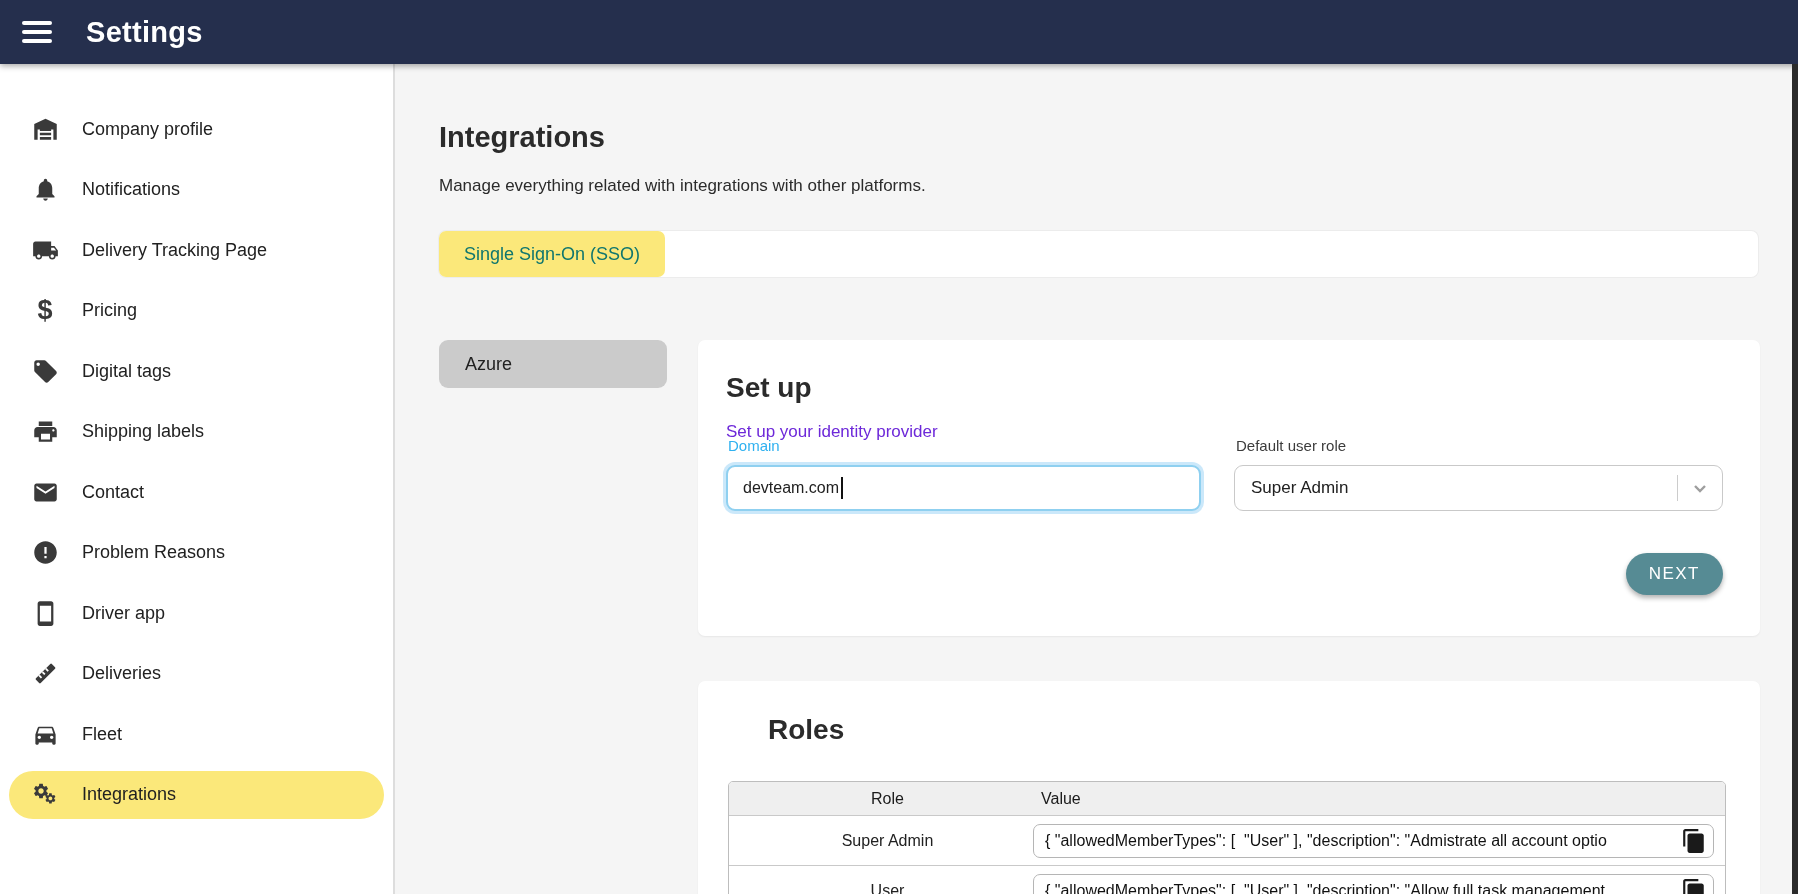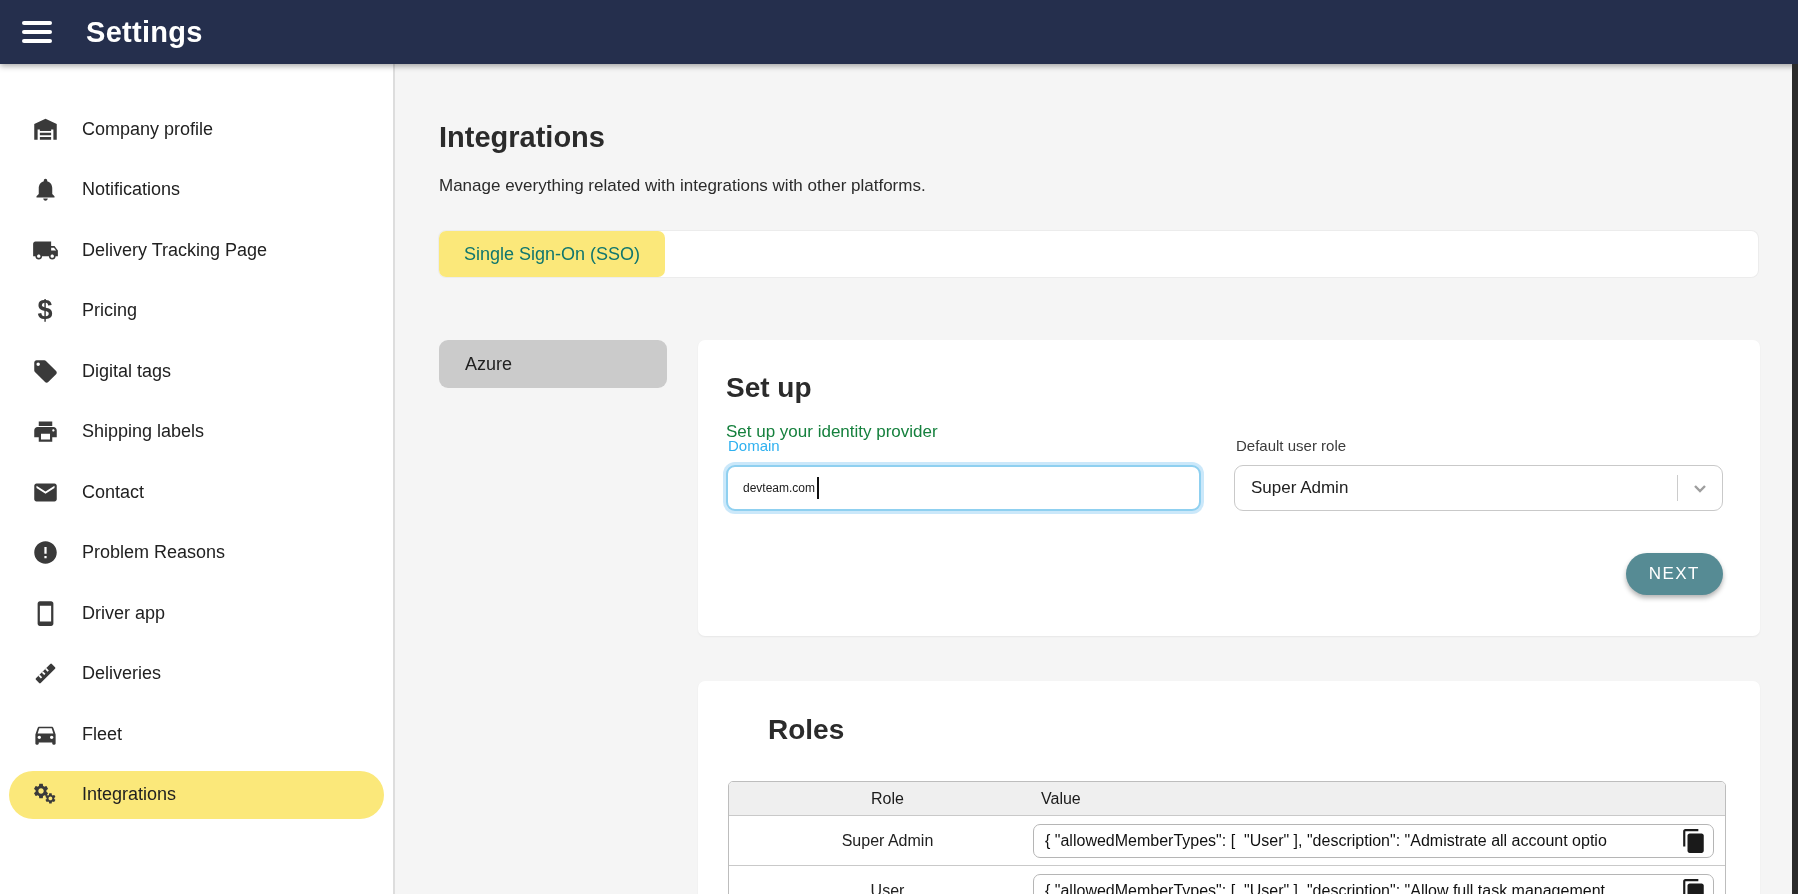--- a/index.html
+++ b/index.html
@@ -39,29 +39,29 @@
                 font-size:18px; color:#0f766e; cursor:pointer; }
 
   .provider-btn { position:absolute; left:44px; top:276px; width:228px; height:48px; background:#cbcbcb;
                   border:none; border-radius:9px; font-family:inherit; font-size:18px; color:#212121;
                   text-align:left; padding-left:26px; cursor:pointer; }
 
   
   .card { background:#fff; border-radius:7px; box-shadow:0 1px 2px rgba(0,0,0,.06); }
   .setup-card { position:absolute; left:303px; top:276px; width:1062px; height:296px; }
   .setup-title { position:absolute; left:28px; top:32px; font-size:28px; font-weight:bold; color:#2b2b2b; }
-  .setup-sub   { position:absolute; left:28px; top:82px; font-size:17px; color:#15803d; }
+  .setup-sub   { position:absolute; left:28px; top:82px; font-size:17px; color:#6d28d9; }
 
   .field-label { position:absolute; top:97px; font-size:15px; }
   .label-domain { left:30px; color:#2fb1f0; }
   .label-role   { left:538px; color:#3c3c3c; }
 
   .input-box { position:absolute; top:125px; height:46px; background:#fff; display:flex; align-items:center; }
   .domain-input { left:28px; width:475px; border:2px solid #8fd0f0; border-radius:9px;
-                  box-shadow:0 0 0 3px rgba(140,205,245,.45); padding-left:15px; font-size:12px; }
+                  box-shadow:0 0 0 3px rgba(140,205,245,.45); padding-left:15px; font-size:16px; }
   .caret { display:inline-block; width:2px; height:22px; background:#111; margin-left:2px; }
   .select-box { left:536px; width:489px; border:1px solid #c9c9c9; border-radius:9px; padding-left:16px;
                 font-size:17px; cursor:pointer; }
   .select-box .spacer { flex:1; }
   .select-divider { width:1px; height:26px; background:#ccc; margin-right:10px; }
   .select-box svg { width:24px; height:24px; stroke:#9e9e9e; fill:none; stroke-width:2.4; margin-right:10px; }
 
   .next-btn { position:absolute; right:37px; top:213px; height:42px; padding:0 23px; background:#568b94;
               color:#fff; border:none; border-radius:21px; font-family:inherit; font-size:17px;
               letter-spacing:1.5px; box-shadow:0 3px 5px rgba(0,0,0,.3); cursor:pointer; }

